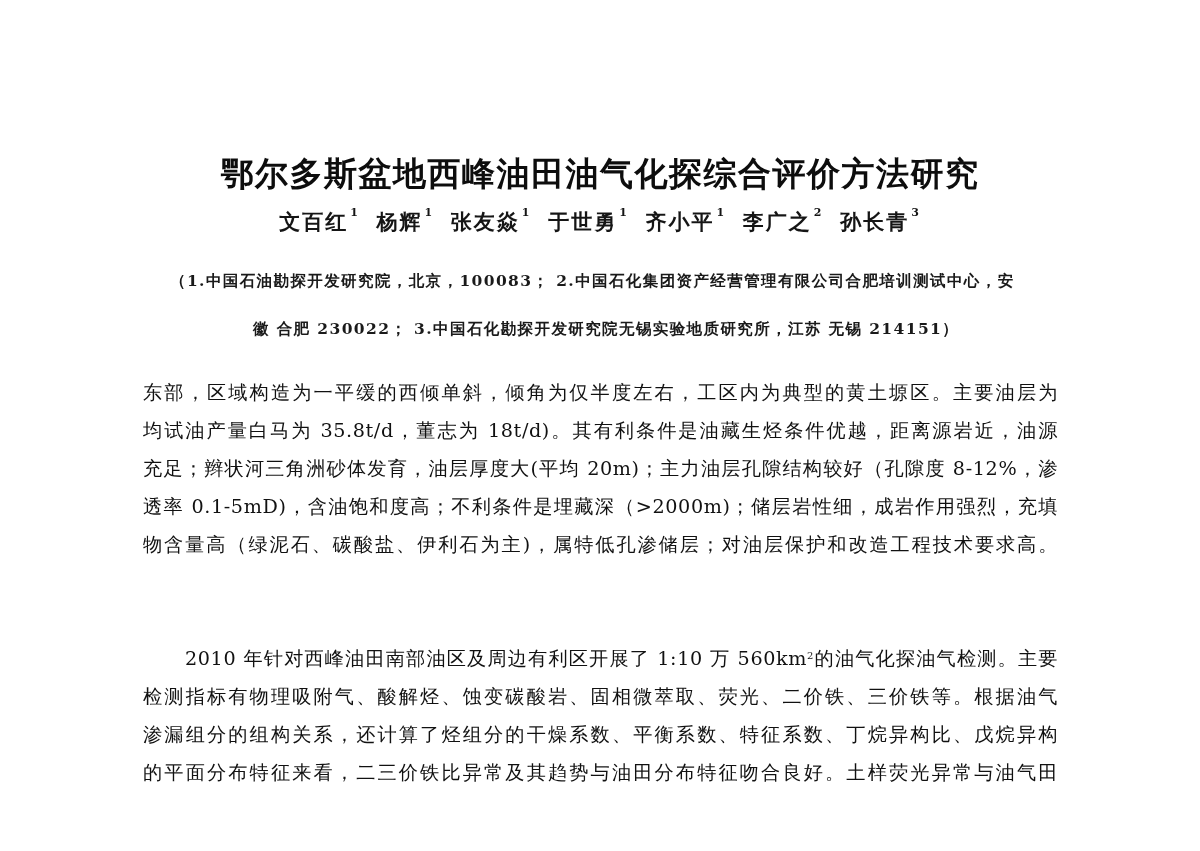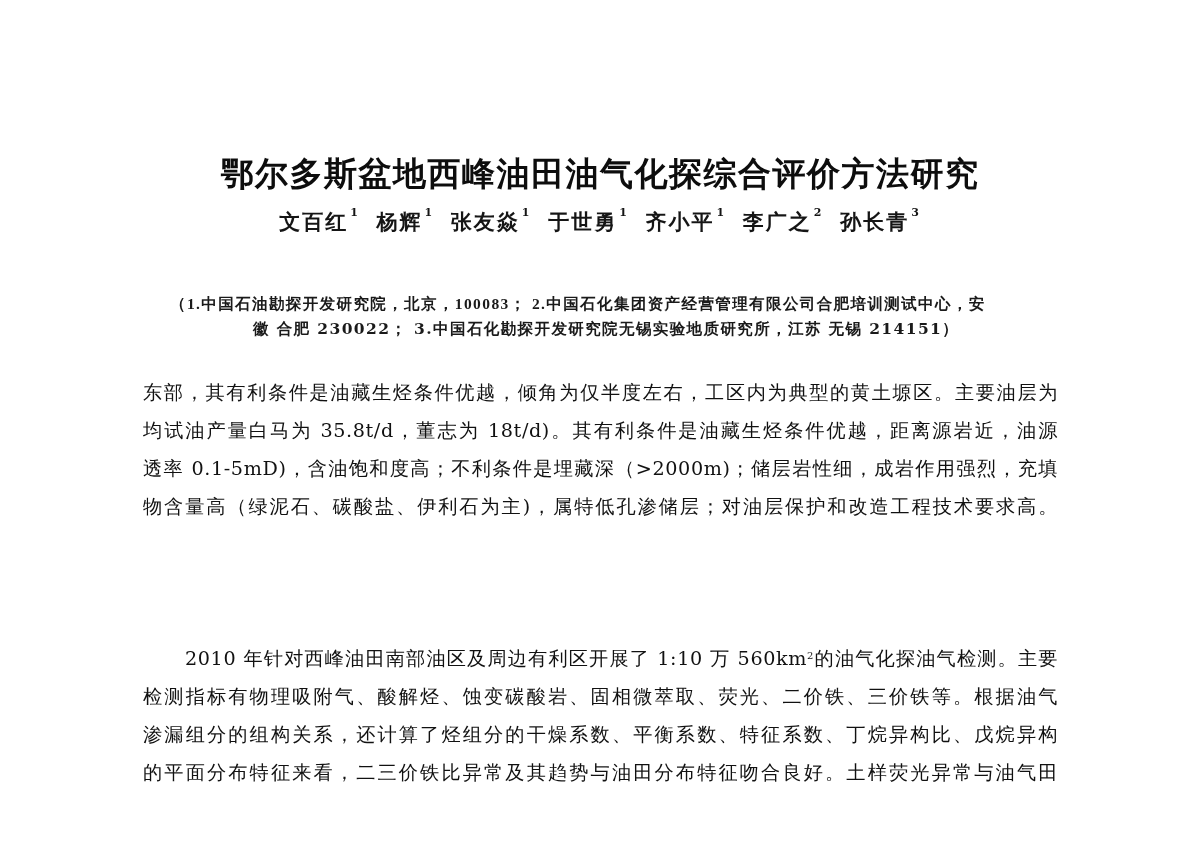--- a/index.html
+++ b/index.html
@@ -7,21 +7,21 @@
          font-family:"DejaVu Serif","Liberation Serif",serif; color:#111; }
   .title { position:absolute; left:0; width:1200px; top:120px; text-align:center;
            font-family:"DejaVu Sans","Liberation Sans",sans-serif; font-weight:bold;
            font-size:33px; letter-spacing:1.5px; color:#0d0d0d;margin-top:32px; }
   .authors { position:absolute; left:0; width:1200px; top:208px; text-align:center;
              font-size:21px; letter-spacing:2px; color:#151515; }
   .authors .au { margin:8px 4px;font-weight:bold; }
   .authors sup { font-size:11px; vertical-align:top; position:relative; top:-2px; margin-left:2px; }
   .affil { position:absolute; left:170px; width:900px; font-size:15.5px; font-weight:bold;
            letter-spacing:1.4px; color:#1a1a1a; white-space:nowrap; }
-  .affil.l1 { top:294px;font-family:Liberation Serif, serif; }
+  .affil.l1 { top:271px; }
   .affil.l2 { top:319px; left:253px; }
   .para { position:absolute; left:143px; width:915px; font-size:19.2px; line-height:38px;
           text-align:justify; text-align-last:left; letter-spacing:0.6px; color:#111; }
   .para .line { display:block; white-space:nowrap; height:38px; text-align-last:justify; }
   .para .line.indent { padding-left:42px; }
   .p1 { top:374px; }
   .p2 { top:640px; }
   sup.k { font-size:10px; vertical-align:top; position:relative; top:-3px; }
 </style>
 </head>
@@ -38,22 +38,23 @@
     <span class="au"><span>于世勇</span><sup>1</sup></span>
     <span class="au"><span>齐小平</span><sup>1</sup></span>
     <span class="au"><span>李广之</span><sup>2</sup></span>
     <span class="au"><span>孙长青</span><sup>3</sup></span>
   </div>
 
   <div class="affil l1">（1.中国石油勘探开发研究院，北京，100083；  2.中国石化集团资产经营管理有限公司合肥培训测试中心，安</div>
   <div class="affil l2">徽 合肥  230022；  3.中国石化勘探开发研究院无锡实验地质研究所，江苏 无锡  214151）</div>
 
   <div class="para p1">
-    <span class="line">东部，其有利条件是油藏生烃条件优越，倾角为仅半度左右，工区内为典型的黄土塬区。主要油层为</span>
+    <span class="line">东部，区域构造为一平缓的西倾单斜，倾角为仅半度左右，工区内为典型的黄土塬区。主要油层为</span>
     <span class="line">均试油产量白马为 35.8t/d，董志为 18t/d)。其有利条件是油藏生烃条件优越，距离源岩近，油源</span>
+    <span class="line">充足；辫状河三角洲砂体发育，油层厚度大(平均 20m)；主力油层孔隙结构较好（孔隙度 8-12%，渗</span>
     <span class="line">透率 0.1-5mD)，含油饱和度高；不利条件是埋藏深（&gt;2000m)；储层岩性细，成岩作用强烈，充填</span>
     <span class="line">物含量高（绿泥石、碳酸盐、伊利石为主)，属特低孔渗储层；对油层保护和改造工程技术要求高。</span>
   </div>
 
   <div class="para p2">
     <span class="line indent"><span>2010 年针对西峰油田南部油区及周边有利区开展了 1:10 万 560km</span><sup class="k">2</sup><span>的油气化探油气检测。主要</span></span>
     <span class="line">检测指标有物理吸附气、酸解烃、蚀变碳酸岩、固相微萃取、荧光、二价铁、三价铁等。根据油气</span>
     <span class="line">渗漏组分的组构关系，还计算了烃组分的干燥系数、平衡系数、特征系数、丁烷异构比、戊烷异构</span>
     <span class="line">的平面分布特征来看，二三价铁比异常及其趋势与油田分布特征吻合良好。土样荧光异常与油气田</span>
   </div>

